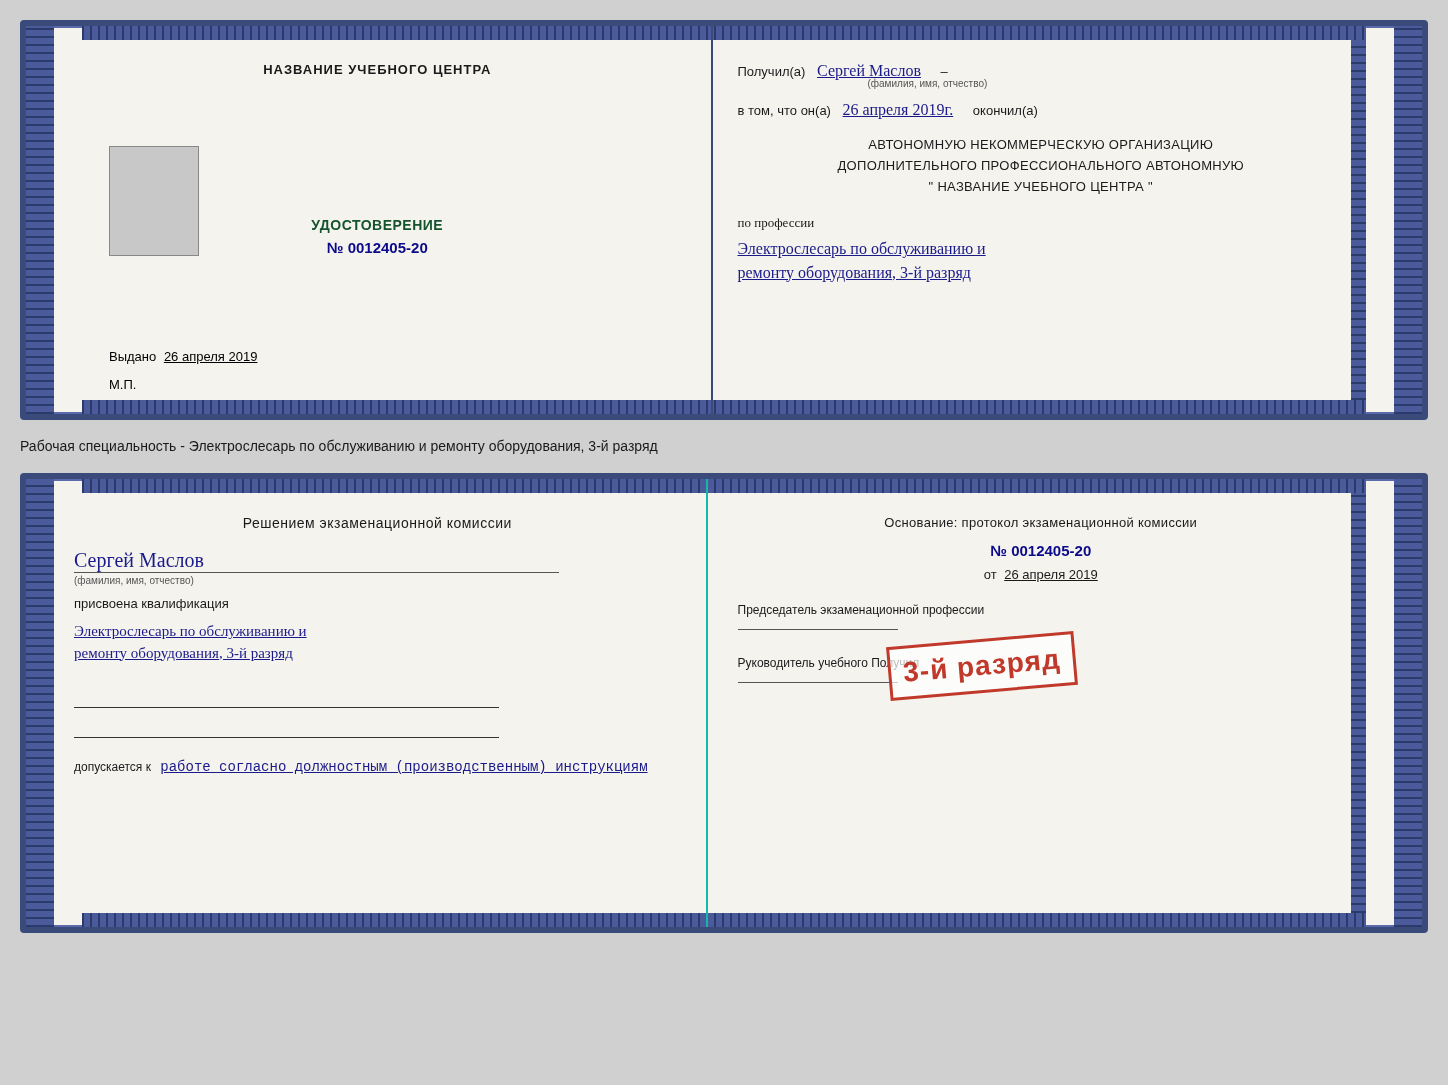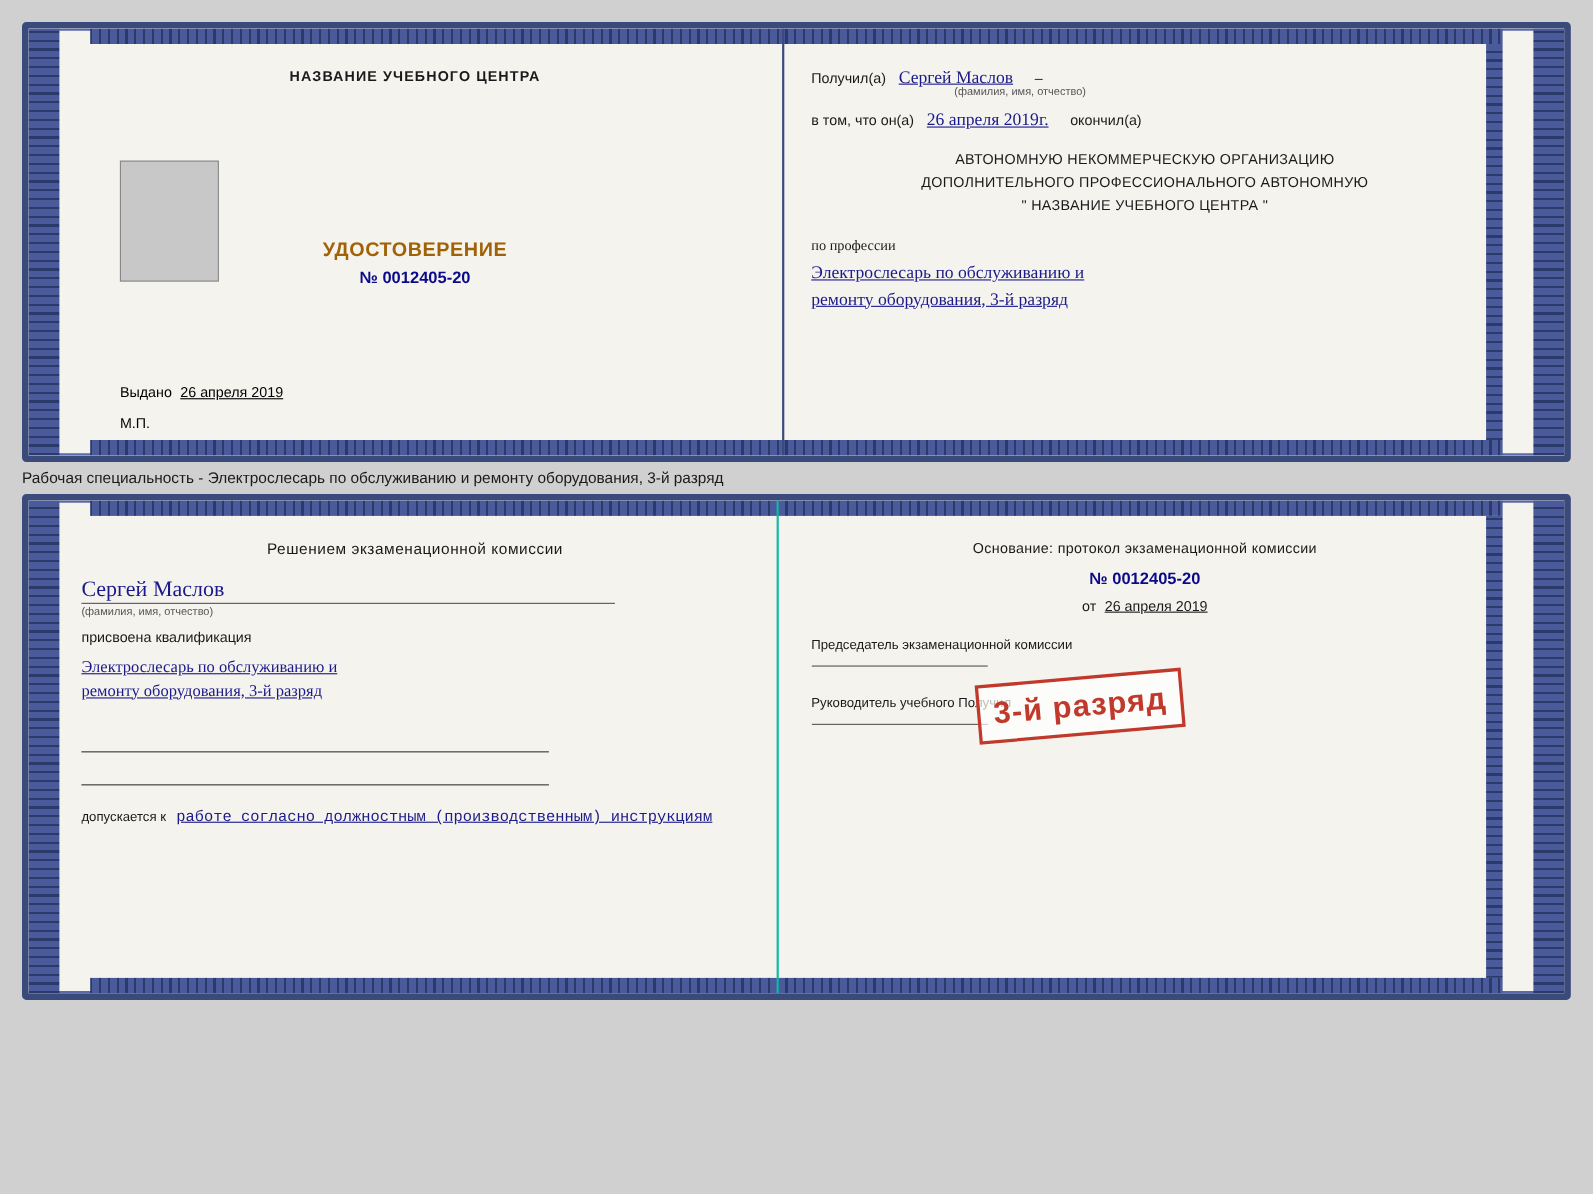--- a/index.html
+++ b/index.html
@@ -7,21 +7,21 @@
       background: #d0d0d0;
       font-family: 'Times New Roman', Times, serif;
       padding: 20px;
       width: 1448px;
       min-height: 1085px;
     }
 
     .page-wrapper {
       display: flex;
       flex-direction: column;
-      gap: 0;
+      gap: 12px;
     }
 
     
     .cert-card {
       background: #f5f3ee;
       border: 6px solid #3a4a7a;
       border-radius: 4px;
       display: flex;
       overflow: hidden;
       position: relative;
@@ -65,24 +65,24 @@
       font-size: 13px;
       letter-spacing: 1px;
       font-weight: bold;
       color: #1a1a1a;
       margin-bottom: 30px;
       font-family: Arial, sans-serif;
     }
 
     .cert-main-title {
       text-align: center;
-      font-size: 18px;
+      font-size: 14px;
       font-weight: bold;
       letter-spacing: 0.5px;
-      color: #a16207;
+      color: #14532d;
       font-family: Arial, sans-serif;
       margin-bottom: 6px;
     }
 
     .cert-number {
       text-align: center;
       font-size: 15px;
       color: #0a0a8a;
       font-weight: bold;
       font-family: Arial, sans-serif;
@@ -431,21 +431,21 @@
 
       <div class="bottom-cert-right" style="padding-top:36px; padding-right:50px;">
         <div class="basis-title" style="letter-spacing:0.3px;">Основание: протокол экзаменационной комиссии</div>
         <div class="protocol-number">№ 0012405-20</div>
         <div class="protocol-date">
           <span>от</span>
           <span style="text-decoration:underline; margin-left:4px;">26 апреля 2019</span>
         </div>
 
         <div class="chairman-block">
-          <div>Председатель экзаменационной комиссии</div>
+          <div>Председатель экзаменационной профессии</div>
           <div class="sig-block">
             <div class="sig-block-line"></div>
           </div>
         </div>
 
         <div class="head-block">
           <div>Руководитель учебного Получил</div>
           <div class="sig-block">
             <div class="sig-block-line"></div>
           </div>

